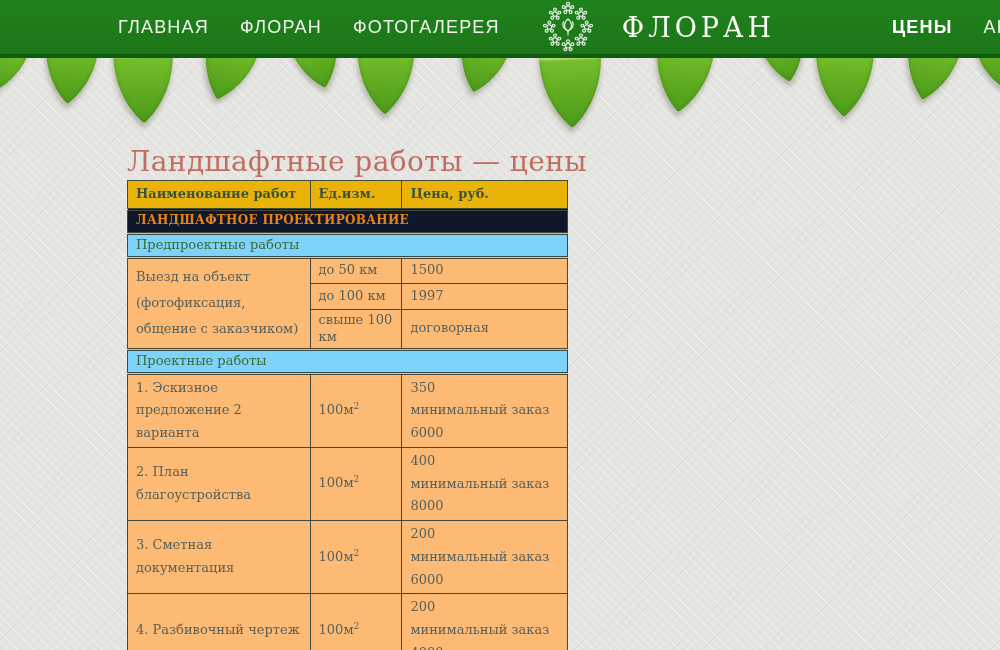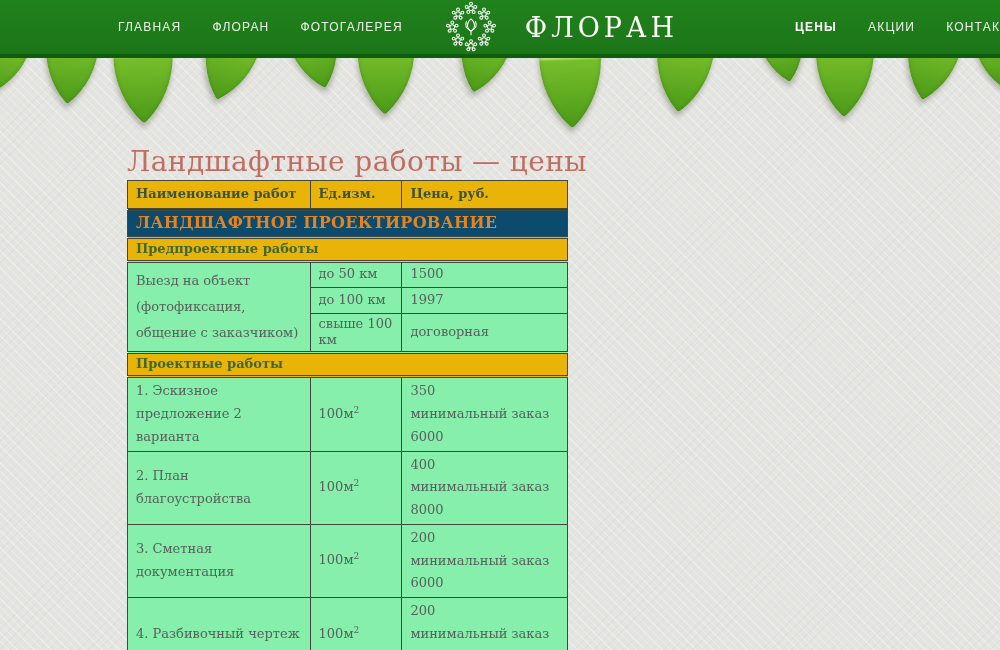--- a/index.html
+++ b/index.html
@@ -17,21 +17,21 @@
   
   .topbar {
     position: absolute; top: 0; left: 0; right: 0; height: 58px;
     background: linear-gradient(#20821c, #1c7618);
     border-bottom: 4px solid #0e5c0e;
     z-index: 30;
     display: flex; align-items: center;
     font-family: "Liberation Sans", sans-serif;
   }
   .nav-link {
-    color: #eef6ea; text-decoration: none; font-size: 12px;
+    color: #eef6ea; text-decoration: none; font-size: 18px;
     letter-spacing: 1.2px; cursor: pointer; white-space: nowrap;
   }
   .nav-link.active { font-weight: 700; color: #ffffff; }
   .nav-left { display: flex; gap: 31px; margin-left: 118px; }
   .logo { display: flex; align-items: center; margin-left: 42px; cursor: pointer; }
   .logo-icon { width: 52px; height: 52px; display: block; }
   .logo-text {
     font-family: "DejaVu Serif", serif; color: #fbfdf6;
     font-size: 27px; letter-spacing: 4px; margin-left: 28px; font-weight: 400;
   }
@@ -57,33 +57,33 @@
 
   table.price-table {
     border-collapse: collapse; width: 441px;
     font-size: 13px; color: #57615a;
     background: #e7e7e3;
   }
   .price-table th, .price-table td {
     border: 1px solid #41483c;
     padding: 2px 8px;
     text-align: left; vertical-align: middle;
-    background: #86efac;
+    background: #fdba74;
     line-height: 1.75;
   }
   .price-table th {
     background: #eab308; color: #3a5340; font-size: 13px; height: 25px;
     font-weight: 700;
   }
   tr.section-row td {
-    background: #0c4a6e; color: #e6831b; font-weight: 700;
-    font-size: 16px; letter-spacing: .3px; height: 24px; line-height: 1.3;
+    background: #0f172a; color: #e6831b; font-weight: 700;
+    font-size: 12px; letter-spacing: .3px; height: 24px; line-height: 1.3;
   }
   tr.sub-row td {
-    background: #eab308; color: #3e6831; font-weight: 700; height: 24px; line-height: 1.3;
+    background: #7dd3fc; color: #3e6831; font-weight: 400; height: 24px; line-height: 1.3;
   }
   tr.sep td { border-top: 3px double #41483c; }
   tr.option-row td { height: 26px; line-height: 1.3; }
   tr.data-row td { height: 47px; }
   td.unit-cell sup { font-size: 9px; }
   .price-note { display: block; }
 </style>
 </head>
 <body>
 

